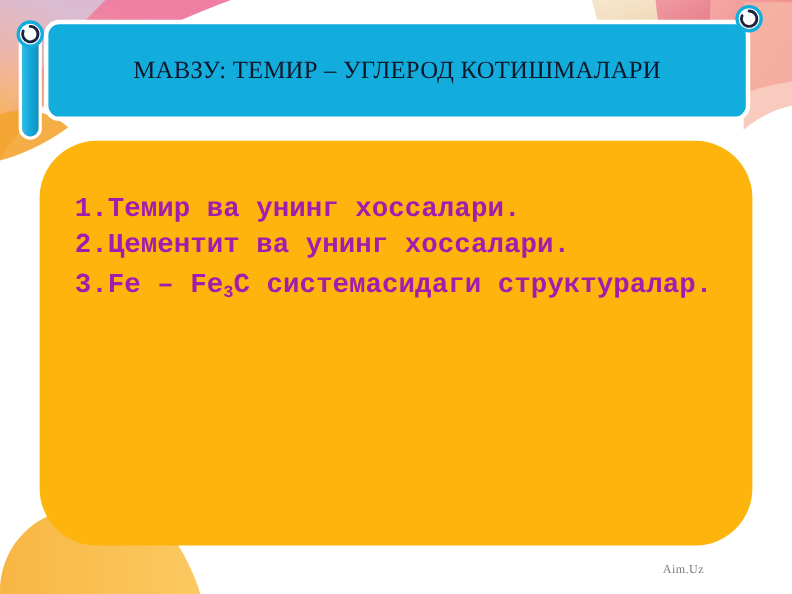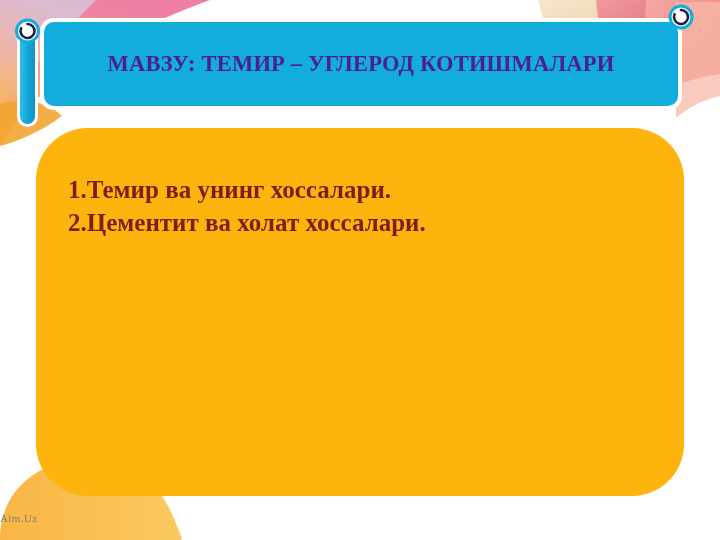--- a/index.html
+++ b/index.html
@@ -45,23 +45,23 @@
     box-shadow: 0 0 0 4px #ffffff;
     display: flex;
     align-items: center;
     justify-content: center;
     box-sizing: border-box;
     padding: 0 16px;
     z-index: 6;
   }
 
   #title-text {
-    color: #4c1d95;
+    color: #0f172a;
     font-family: "Liberation Serif", "DejaVu Serif", serif;
-    font-weight: bold;
+    font-weight: normal;
     font-size: 22.5px;
     letter-spacing: 0.2px;
     white-space: nowrap;
     text-align: right;
     line-height: 1.1;
   }
 
   
   #scroll-rod {
     position: absolute;
@@ -89,22 +89,22 @@
     padding: 46px 30px 20px 32px;
   }
 
   #agenda-list {
     margin: 0;
     padding: 0;
     list-style: none;
   }
 
   .agenda-item {
-    color: #7f1d1d;
-    font-family: Liberation Serif, serif;
+    color: #a21caf;
+    font-family: Liberation Mono, monospace;
     font-weight: bold;
     font-size: 25px;
     line-height: 1.30;
     white-space: nowrap;
   }
 
   .agenda-item.wrapped {
     line-height: 1.62;
     white-space: normal;
   }
@@ -116,21 +116,21 @@
     bottom: -0.30em;
     font-weight: bold;
   }
 
   
   #footer-credit {
     position: absolute;
     left: 0;
     top: 512px;
     width: 640px;
-    text-align: left;
+    text-align: right;
     color: #7d7d7d;
     font-family: "Liberation Serif", "DejaVu Serif", serif;
     font-size: 11px;
     letter-spacing: 0.4px;
     z-index: 8;
   }
 </style>
 </head>
 <body>
 
@@ -201,23 +201,26 @@
   </div>
 
   <div id="content-panel">
     <ul id="agenda-list">
 
       <li class="agenda-item">
         <span>1.</span><span>Темир ва унинг хоссалари.</span>
       </li>
 
       <li class="agenda-item">
-        <span>2.</span><span>Цементит ва холат хоссалари.</span>
+        <span>2.</span><span>Цементит ва унинг хоссалари.</span>
       </li>
 
+      <li class="agenda-item wrapped">
+        <span>3.</span><span>Fe – Fe</span><sub>3</sub><span>C системасидаги структуралар.</span>
+      </li>
 
 
 
     </ul>
   </div>
 
   <div id="footer-credit">Aim.Uz</div>
 
 </div>
 

